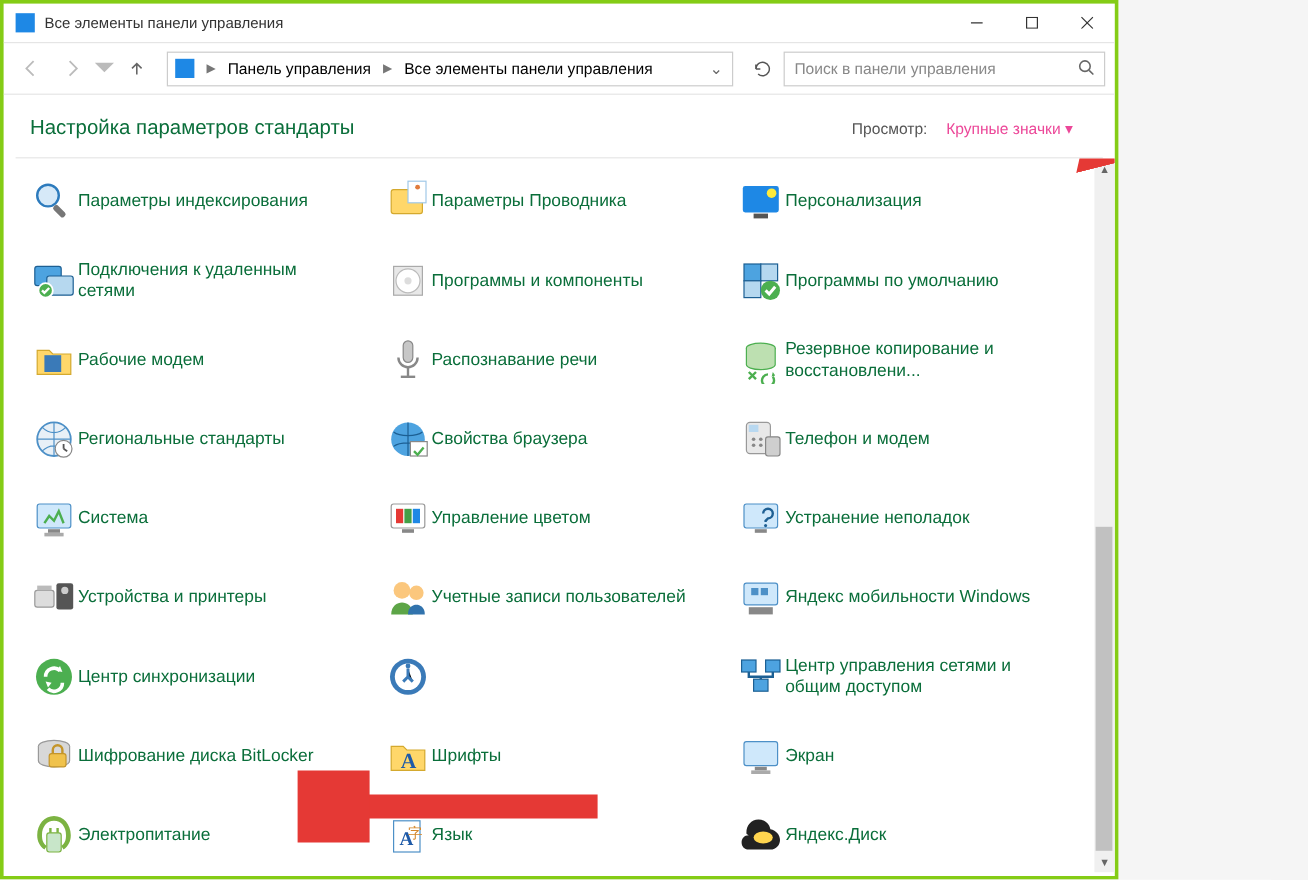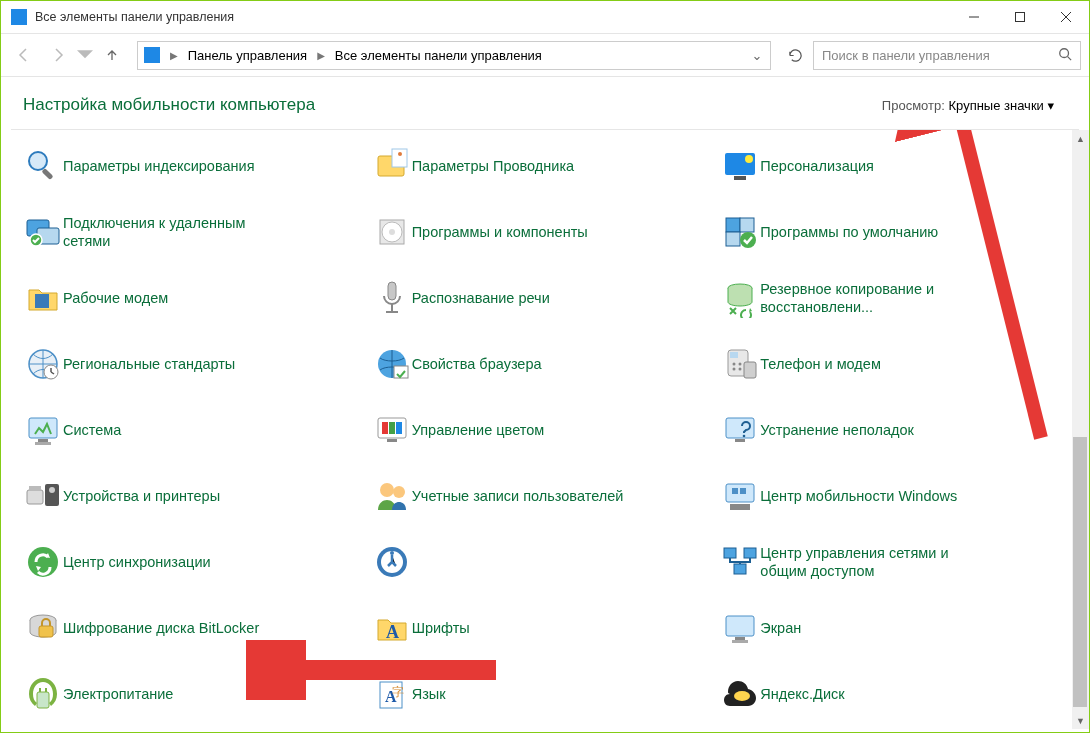--- a/index.html
+++ b/index.html
@@ -1,16 +1,16 @@
 <!DOCTYPE html>
 <html><head>
 <meta charset="utf-8">
 <style>
   html,body{margin:0;padding:0;font-family:"Segoe UI",Tahoma,sans-serif;font-size:13px;color:#000;background:#f5f5f5;}
-  .window{width:1090px;height:733px;background:#fff;position:relative;overflow:hidden;border:1px solid #84cc16;box-sizing:border-box;}
+  .window{width:932px;height:733px;background:#fff;position:relative;overflow:hidden;border:3px solid #84cc16;box-sizing:border-box;}
   
   .titlebar{height:32px;display:flex;align-items:center;padding:0 0 0 10px;border-bottom:1px solid #e5e5e5;}
   .titlebar .app-icon{width:16px;height:16px;background:#1e88e5;margin-right:8px;}
   .titlebar .title{flex:1;font-size:12.5px;color:#333;}
   .win-controls{display:flex;height:100%;}
   .win-controls div{width:46px;display:flex;align-items:center;justify-content:center;color:#555;}
   .win-controls svg{width:10px;height:10px;stroke:#333;stroke-width:1;}
   
   .navbar{height:42px;display:flex;align-items:center;padding:0 8px;border-bottom:1px solid #e5e5e5;gap:4px;}
   .nav-btn{width:30px;height:30px;display:flex;align-items:center;justify-content:center;color:#bbb;}
@@ -22,21 +22,21 @@
   .addr-bar .seg{color:#000;}
   .addr-bar .spacer{flex:1;}
   .addr-drop{width:14px;text-align:center;color:#666;}
   .refresh-btn{width:28px;height:28px;display:flex;align-items:center;justify-content:center;}
   .searchbox{width:250px;height:27px;border:1px solid #ccc;display:flex;align-items:center;padding:0 8px;color:#888;justify-content:space-between;}
   .searchbox .ph{flex:1;}
   
   .heading-row{display:flex;align-items:center;justify-content:space-between;padding:18px 35px 14px 22px;}
   .heading-row .heading{font-size:17px;color:#0a6e3a;}
   .heading-row .view-by{font-size:13px;color:#555;}
-  .heading-row .view-by .link{color:#000000;margin-left:0;}
+  .heading-row .view-by .link{color:#ec4899;margin-left:12px;}
   .divider{height:1px;background:#e6e6e6;margin:0 10px;}
   
   .content{position:relative;height:calc(100% - 32px - 42px - 58px);overflow:hidden;}
   .scroll-area{padding:10px 20px 10px 22px;height:100%;overflow-y:hidden;box-sizing:border-box;}
   .grid{display:grid;grid-template-columns:repeat(3, minmax(0, 1fr));column-gap:0;row-gap:14px;}
   .item{display:flex;align-items:center;min-height:52px;padding-right:10px;cursor:pointer;}
   .item .icon{width:40px;height:40px;flex-shrink:0;display:flex;align-items:center;justify-content:center;}
   .item .icon svg{width:40px;height:40px;}
   .item .label{color:#0a6e3a;font-size:14.5px;line-height:1.25;max-width:230px;}
   
@@ -114,21 +114,21 @@
       <span>
         <svg width="14" height="14" viewBox="0 0 16 16" fill="none" stroke="#666" stroke-width="1.5">
             <circle cx="7" cy="7" r="5"></circle>
             <line x1="11" y1="11" x2="15" y2="15"></line>
           </svg>
       </span>
     </div>
   </div>
 
   <div class="heading-row">
-    <div class="heading">Настройка мобильности компьютера</div>
+    <div class="heading">Настройка параметров стандарты</div>
     <div class="view-by">
       <span>Просмотр:</span>
       <span class="link">
         <span>Крупные значки</span> <span>▾</span>
       </span>
     </div>
   </div>
   <div class="divider"></div>
 
   <div class="content">
@@ -269,21 +269,21 @@
               </svg>
             </div>
             <div class="label">Учетные записи пользователей</div>
           </div>
           <div class="item">
             <div class="icon">
               <svg viewBox="0 0 40 40">
                 <use href="#i-mobility"></use>
               </svg>
             </div>
-            <div class="label">Центр мобильности Windows</div>
+            <div class="label">Яндекс мобильности Windows</div>
           </div>
           <div class="item">
             <div class="icon">
               <svg viewBox="0 0 40 40">
                 <use href="#i-sync"></use>
               </svg>
             </div>
             <div class="label">Центр синхронизации</div>
           </div>
           <div class="item">

